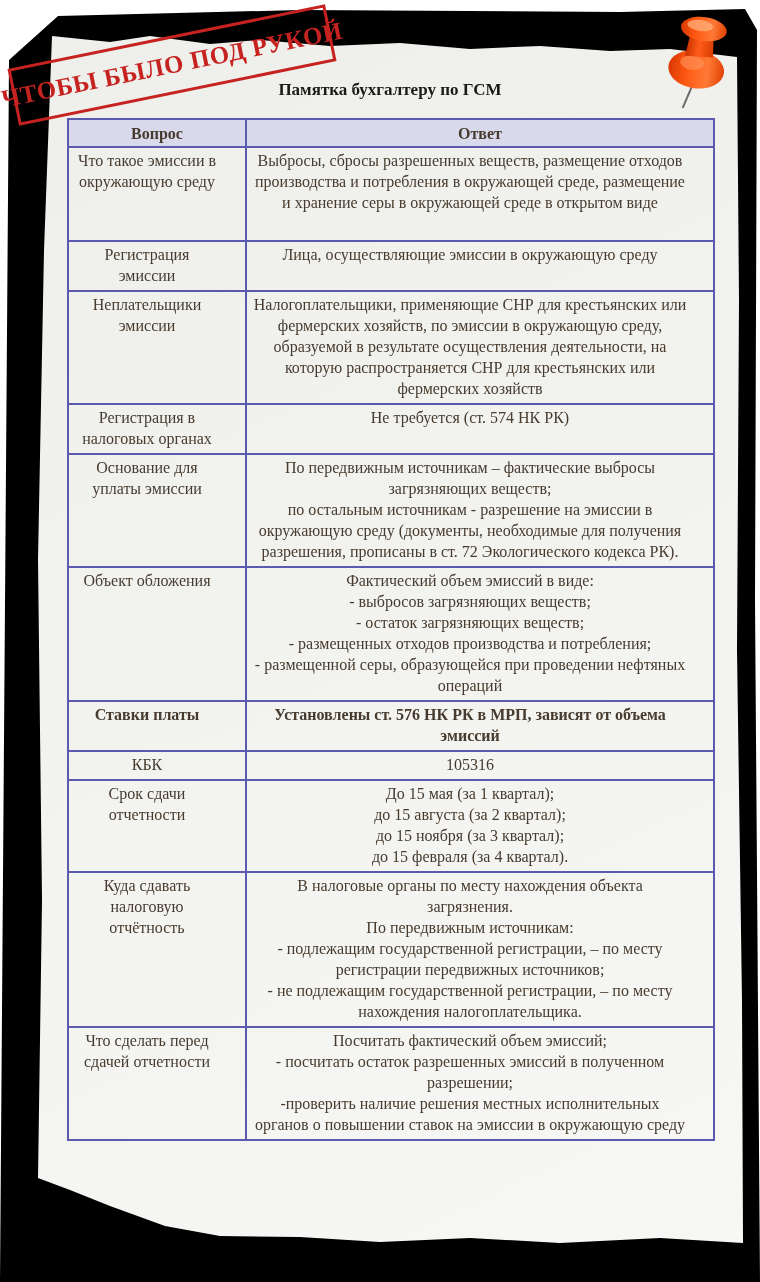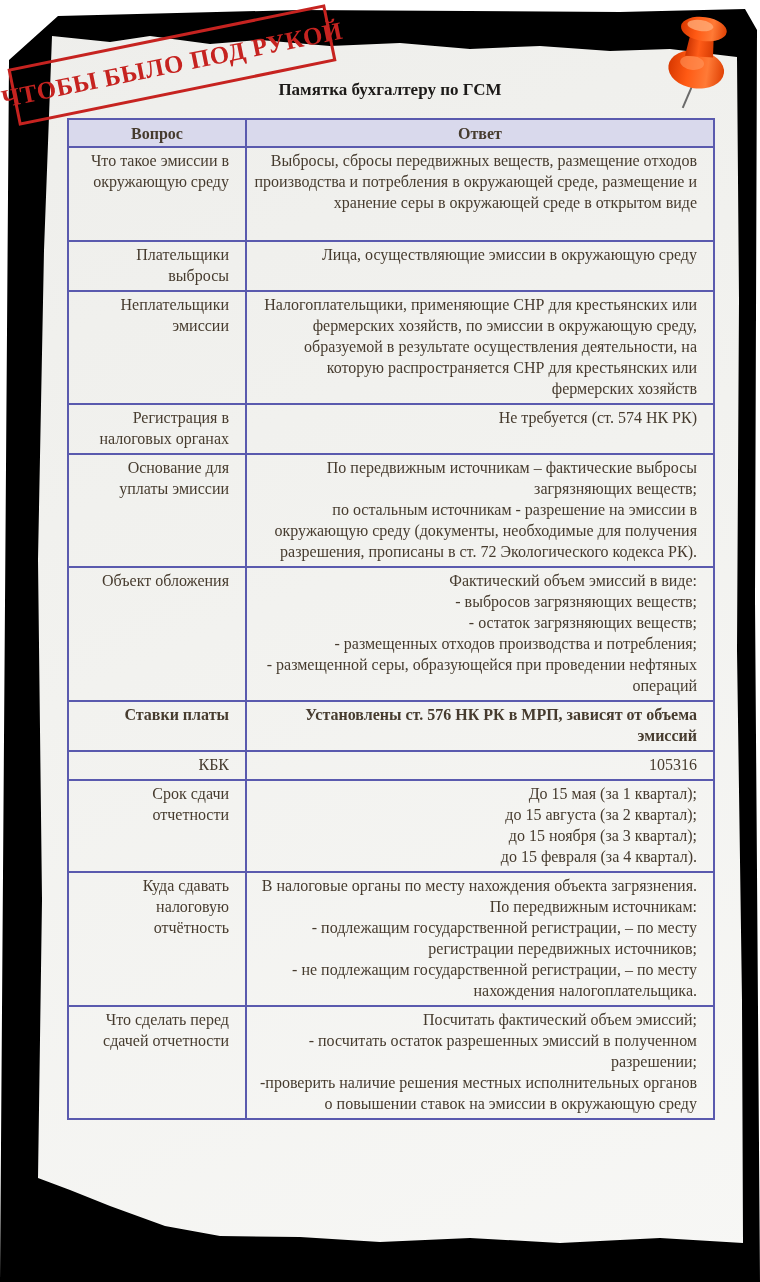--- a/index.html
+++ b/index.html
@@ -43,26 +43,26 @@
   }
   table.qa{
     position:absolute;left:67px;top:118px;width:646px;z-index:3;
     border-collapse:collapse;table-layout:fixed;
     font-size:16px;line-height:21px;color:var(--ink,#463b2e);
   }
   table.qa col.c1{width:178px;}
   table.qa col.c2{width:468px;}
   table.qa th,table.qa td{
     border:2px solid var(--tborder,#5a5aae);
-    vertical-align:top;text-align:right;
-    padding:2px 16px 4px 6px;
+    vertical-align:top;text-align:center;
+    padding:2px 26px 4px 6px;
   }
   table.qa th{
     background:var(--hbg,#d9d9ec);
-    text-align:center;font-weight:bold;font-size:16px;height:22px;
+    font-weight:bold;font-size:16px;height:22px;
     vertical-align:middle;padding:2px 4px;
   }
   td.q,td.a{white-space:pre-line;}
   td.a{padding-left:8px;}
   
   tbody tr:nth-child(1) td{height:86px;}
   tbody tr:nth-child(2) td{height:22px;}
   tbody tr:nth-child(3) td{height:97px;}
   tbody tr:nth-child(4) td{height:41px;}
   tbody tr:nth-child(5) td{height:98px;}
@@ -96,24 +96,24 @@
   <thead>
     <tr>
       <th>Вопрос</th>
       <th>Ответ</th>
     </tr>
   </thead>
   <tbody>
       <tr>
         <td class="q">Что такое эмиссии в
 окружающую среду</td>
-        <td class="a">Выбросы, сбросы передвижных веществ, размещение отходов производства и потребления в окружающей среде, размещение и хранение серы в окружающей среде в открытом виде</td>
+        <td class="a">Выбросы, сбросы разрешенных веществ, размещение отходов производства и потребления в окружающей среде, размещение и хранение серы в окружающей среде в открытом виде</td>
       </tr>
       <tr>
-        <td class="q">Плательщики выбросы</td>
+        <td class="q">Регистрация эмиссии</td>
         <td class="a">Лица, осуществляющие эмиссии в окружающую среду</td>
       </tr>
       <tr>
         <td class="q">Неплательщики
 эмиссии</td>
         <td class="a">Налогоплательщики, применяющие СНР для крестьянских или фермерских хозяйств, по эмиссии в окружающую среду, образуемой в результате осуществления деятельности, на которую распространяется СНР для крестьянских или фермерских хозяйств</td>
       </tr>
       <tr>
         <td class="q">Регистрация в
 налоговых органах</td>

